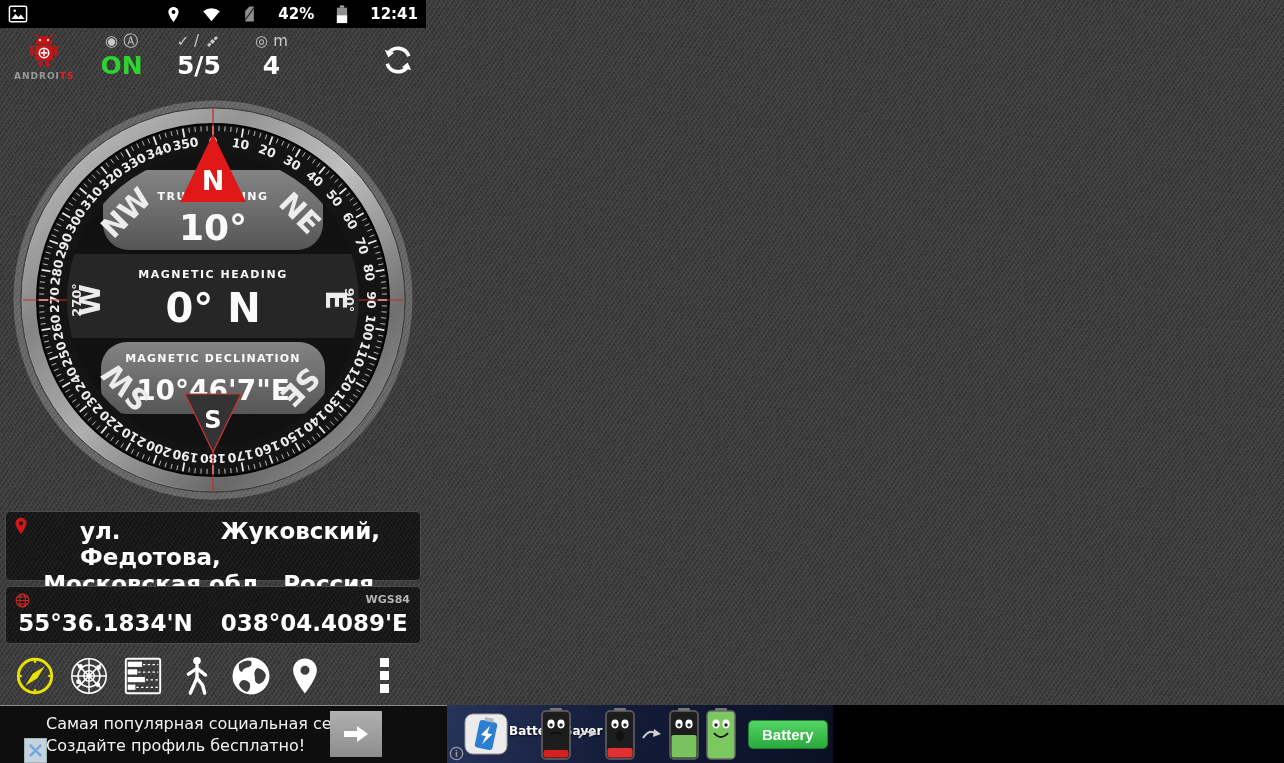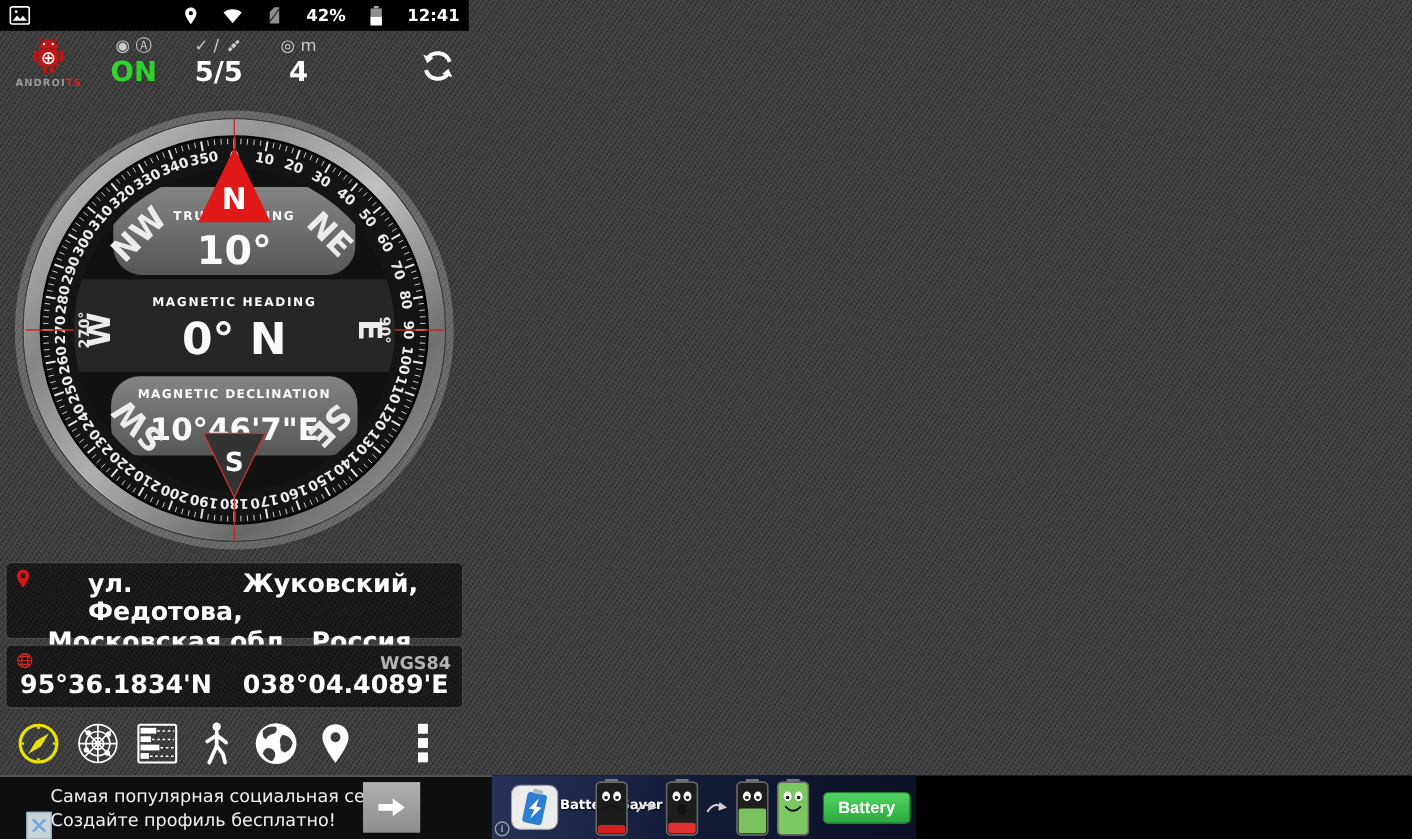--- a/index.html
+++ b/index.html
@@ -21,21 +21,21 @@
   .logo-text{font-size:9px;font-weight:bold;letter-spacing:1px;line-height:1;margin-top:1px;}
   .logo-gray{color:#9a9a9a}.logo-red{color:#d22}
   .hdr-group{display:flex;flex-direction:column;align-items:center;margin-right:34px;}
   .hdr-icons{height:22px;display:flex;align-items:center;gap:5px;color:#c9c9c9;font-size:15px;}
   .hdr-value{font-size:25px;font-weight:bold;color:#fff;line-height:1.1;}
   .hdr-on{color:#2ed32e;}
   .hdr-refresh{margin-left:auto;margin-top:12px;}
   .box{position:absolute;background-color:#181818;border-radius:5px;border:1px solid #4a4a4a;box-sizing:border-box;}
   .coords-box{left:5px;width:416px;top:586px;height:58px;}
   .coords-line{display:flex;justify-content:center;gap:28px;font-size:23px;font-weight:bold;color:#fff;margin-top:23px;white-space:nowrap;}
-  .datum{position:absolute;top:6px;right:10px;font-size:16px;font-weight:bold;color:#b3b3b3;}
+  .datum{position:absolute;top:6px;right:10px;font-size:11px;font-weight:bold;color:#b3b3b3;}
   .box-ico{position:absolute;top:5px;left:8px;}
   .counts-row{position:absolute;top:523px;left:7px;width:412px;display:flex;gap:6px;}
   .count-box{position:relative;width:98px;height:58px;background-color:#181818;border-radius:5px;border:1px solid #4a4a4a;box-sizing:border-box;}
   .count-val{position:absolute;bottom:4px;left:0;right:0;text-align:center;font-size:24px;font-weight:bold;color:#fff;}
   .count-flag{position:absolute;top:5px;left:6px;}
   .addr-box{left:5px;width:416px;top:511px;height:70px;color:#fff;font-weight:bold;font-size:23px;}
   .addr-l1{display:flex;justify-content:space-between;padding:6px 44px 0 74px;}
   .addr-l2{text-align:center;margin-top:1px;}
   .addr-pin{position:absolute;top:5px;left:8px;}
   .sat-table{position:absolute;top:85px;left:0;width:424px;border-bottom:1px solid rgba(140,140,140,.4);}
@@ -1679,21 +1679,21 @@
             <circle cx="12" cy="12" r="9"></circle>
             <ellipse cx="12" cy="12" rx="4" ry="9"></ellipse>
             <line x1="3" y1="12" x2="21" y2="12"></line>
             <line x1="4.5" y1="7" x2="19.5" y2="7"></line>
             <line x1="4.5" y1="17" x2="19.5" y2="17"></line>
           </g>
         </svg>
       </span>
     <span class="datum">WGS84</span>
     <div class="coords-line">
-        <span>95°36.1834'N</span>
+        <span>55°36.1834'N</span>
         <span>038°04.4089'E</span>
       </div>
   </div>
   <div class="toolbar">
       <div class="tbi">
         <svg width="42" height="42" viewBox="0 0 44 44">
           <circle cx="22" cy="22" r="17.5" fill="none" stroke="#e8e400" stroke-width="3"></circle>
           <g transform="rotate(45 22 22)">
             <polygon points="22,8 25.5,22 22,36 18.5,22" fill="#e8e400"></polygon>
           </g>

